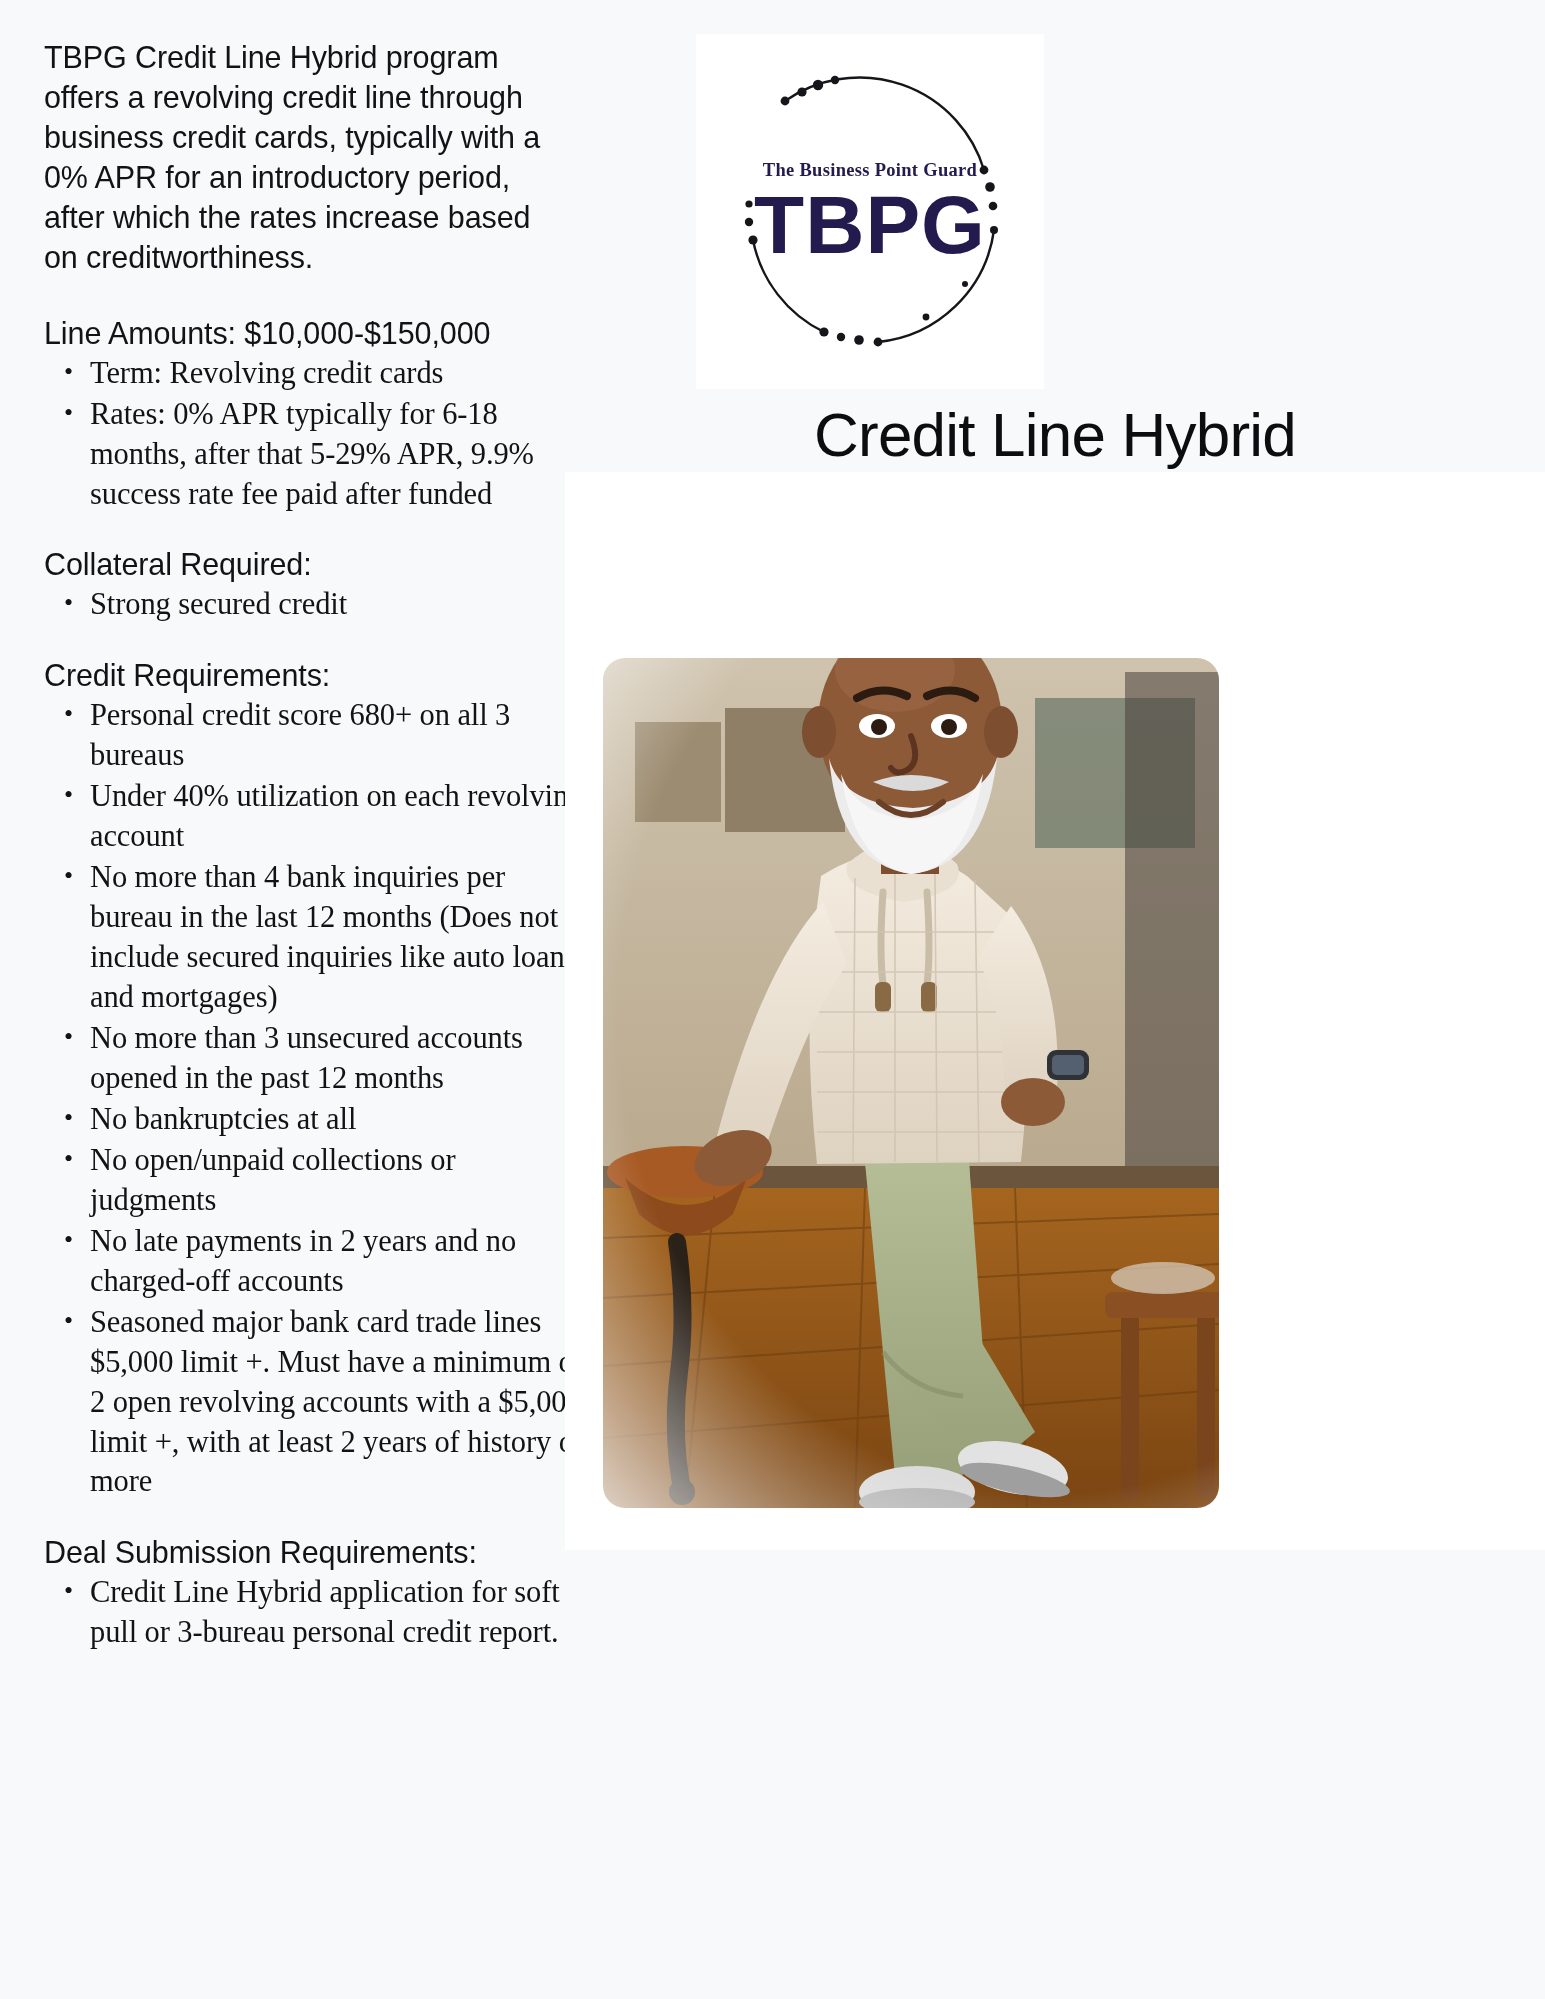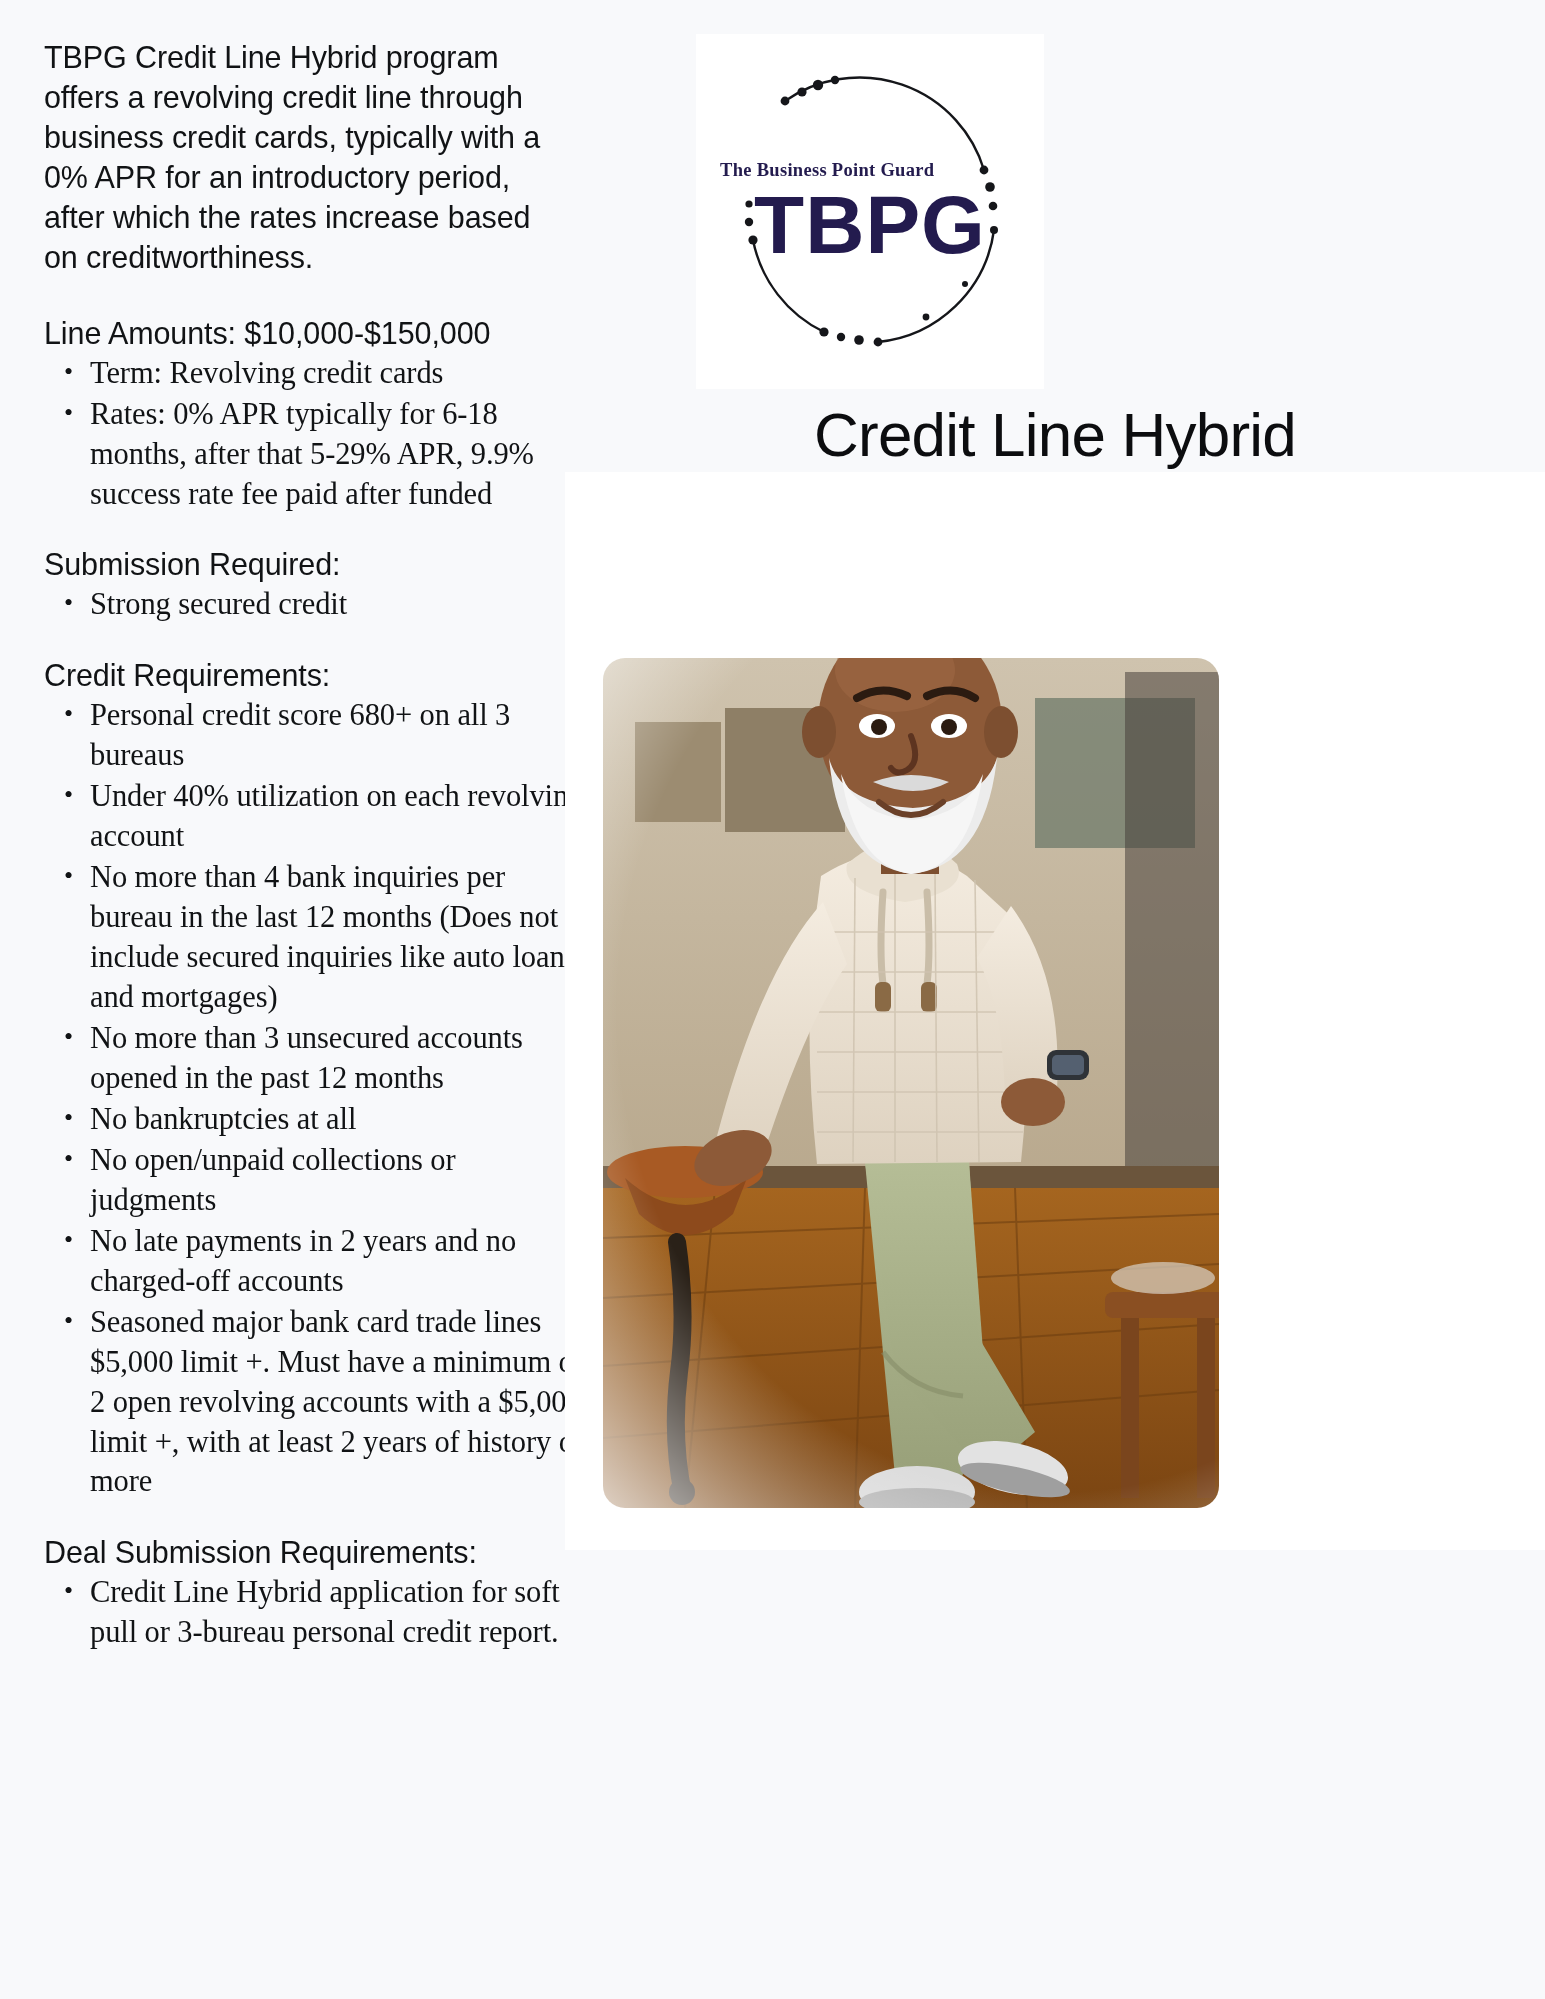--- a/index.html
+++ b/index.html
@@ -96,20 +96,21 @@
   }
   .logo-ring {
     position: absolute;
     inset: 8px;
   }
   .tagline {
     position: absolute;
     left: 0;
     right: 0;
     top: 98px;
+    text-align: center;
     font-family: "Liberation Serif", serif;
     font-weight: bold;
     font-size: 18.5px;
     letter-spacing: 0.3px;
     color: #231b4e;
     white-space: nowrap;
   }
   .wordmark {
     position: absolute;
     left: 0;
@@ -162,21 +163,21 @@
     <div class="gap-sm"></div>
 
     <p class="lead-line">Line Amounts: $10,000-$150,000</p>
     <ul class="bullets">
       <li>Term: Revolving credit cards</li>
       <li>Rates: 0% APR typically for 6-18 months, after that 5-29% APR, 9.9% success rate fee paid after funded</li>
     </ul>
 
     <div class="gap-md"></div>
 
-    <p class="lead-line">Submission Required:</p>
+    <p class="lead-line">Collateral Required:</p>
     <ul class="bullets">
       <li>Strong secured credit</li>
     </ul>
 
     <div class="gap-md"></div>
 
     <p class="lead-line">Credit Requirements:</p>
     <ul class="bullets">
       <li>Personal credit score 680+ on all 3 bureaus</li>
       <li>Under 40% utilization on each revolving account</li>

